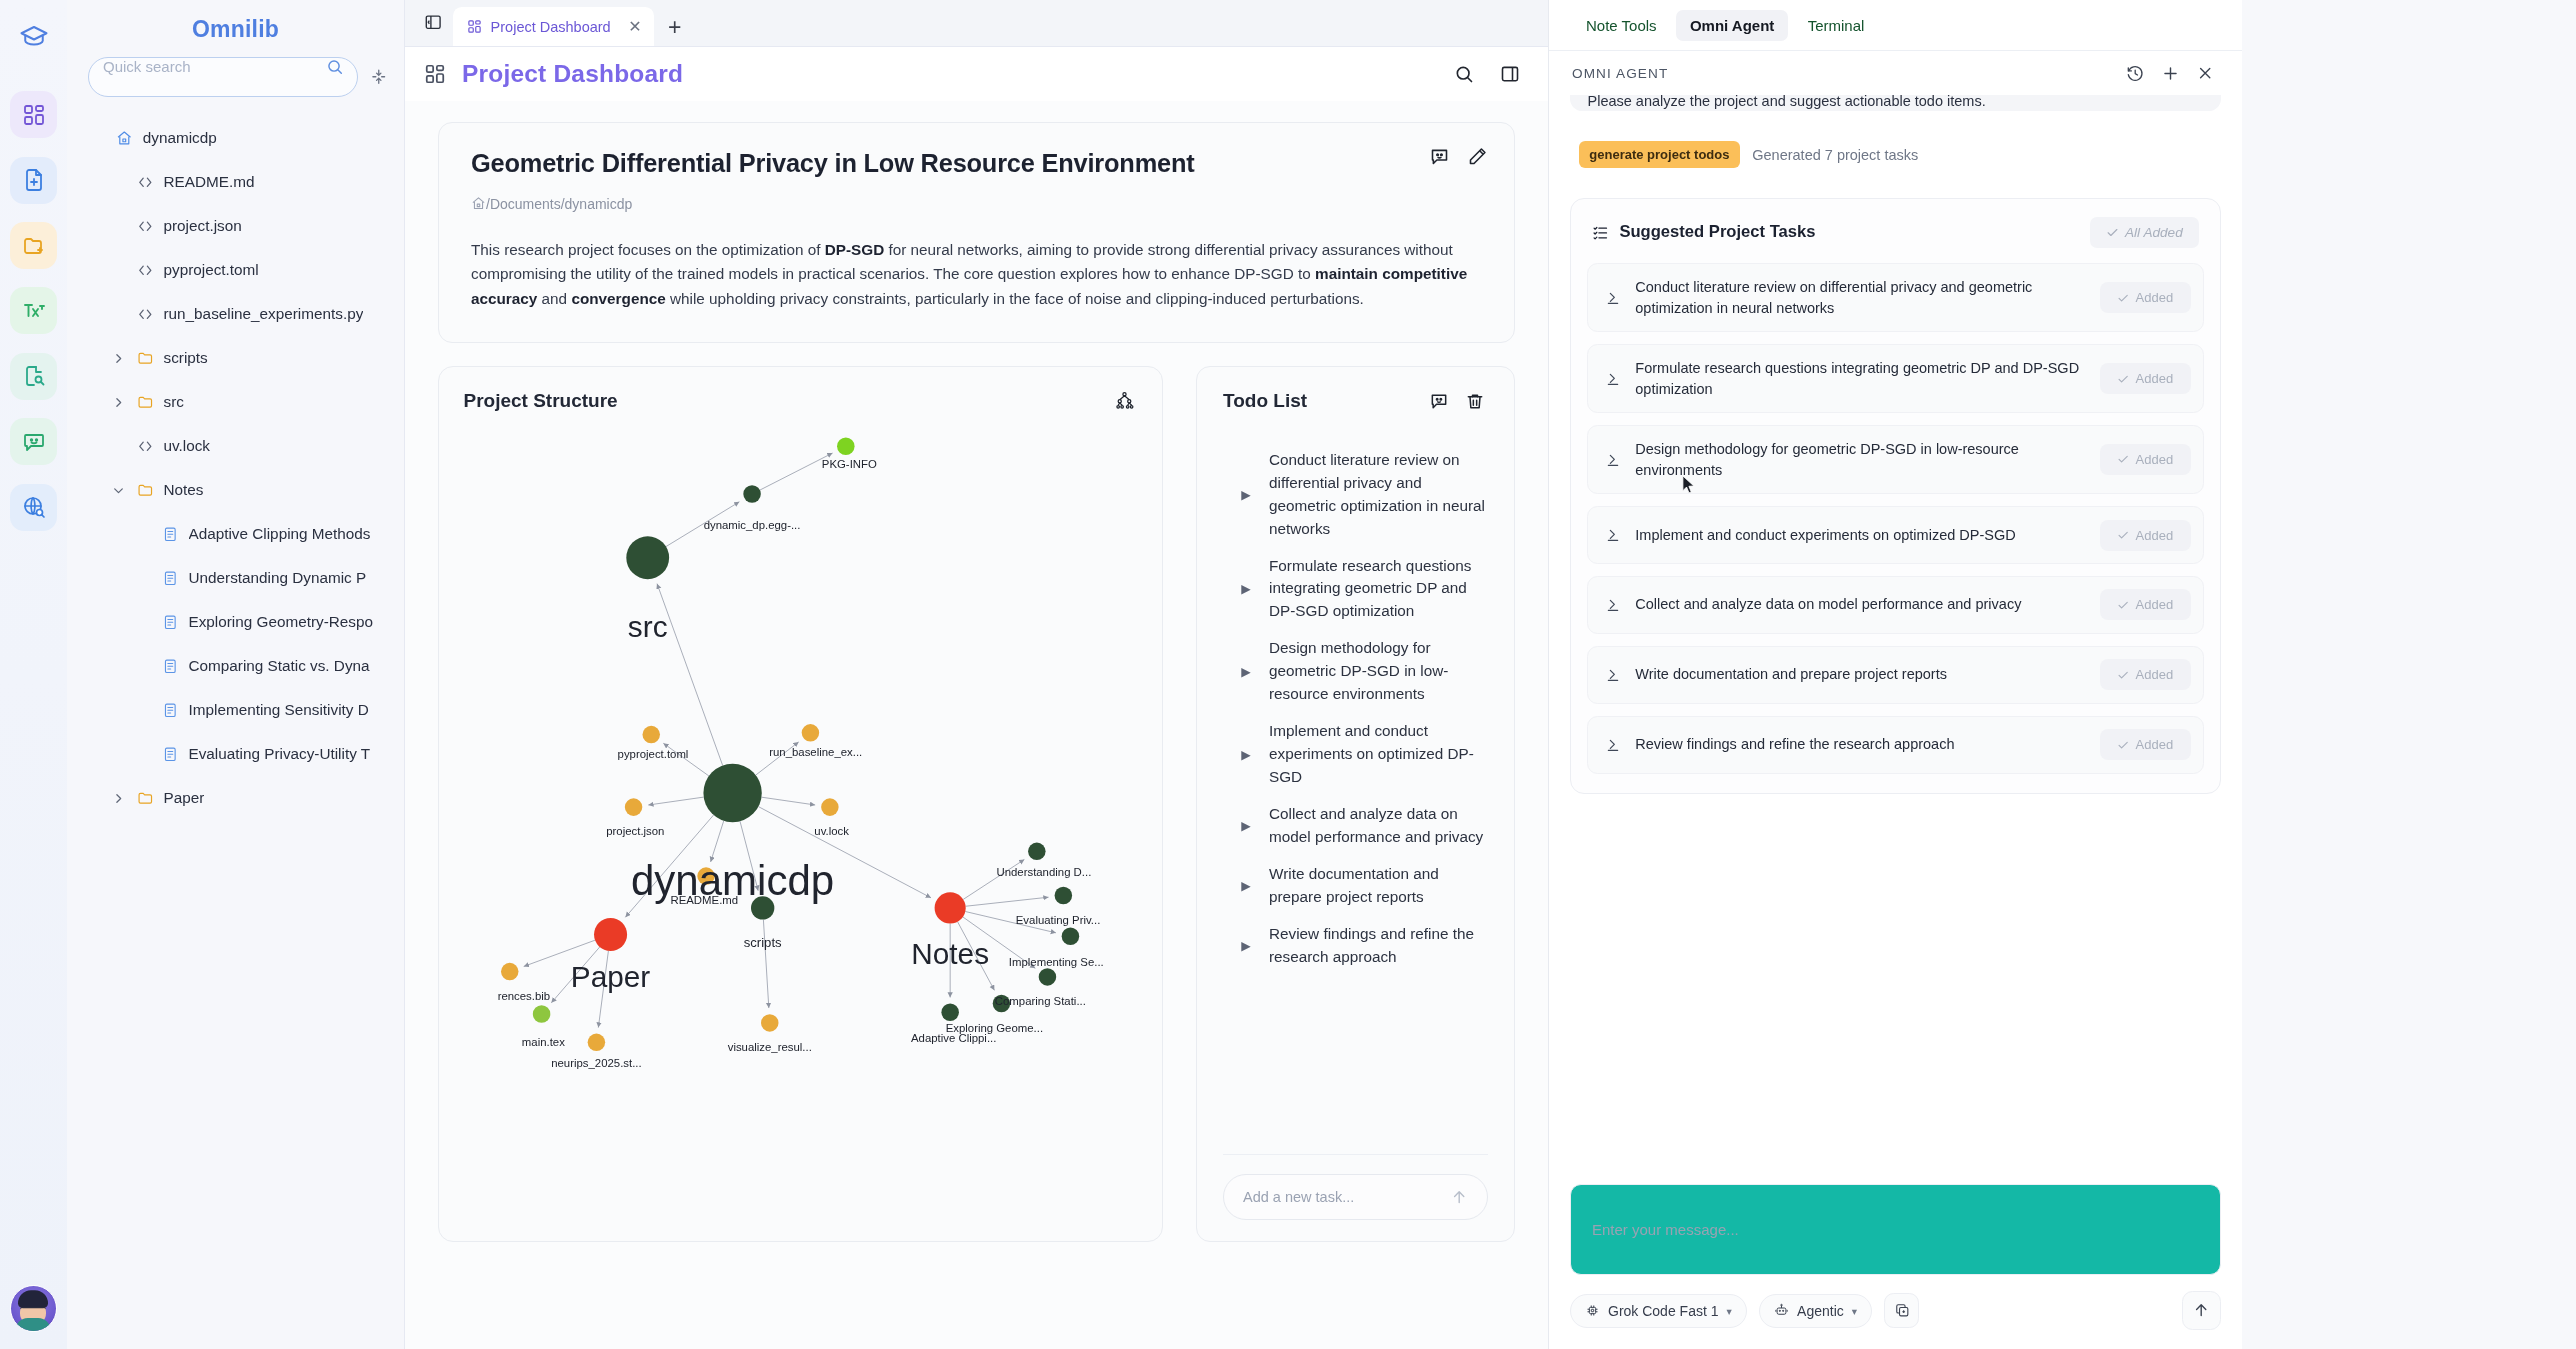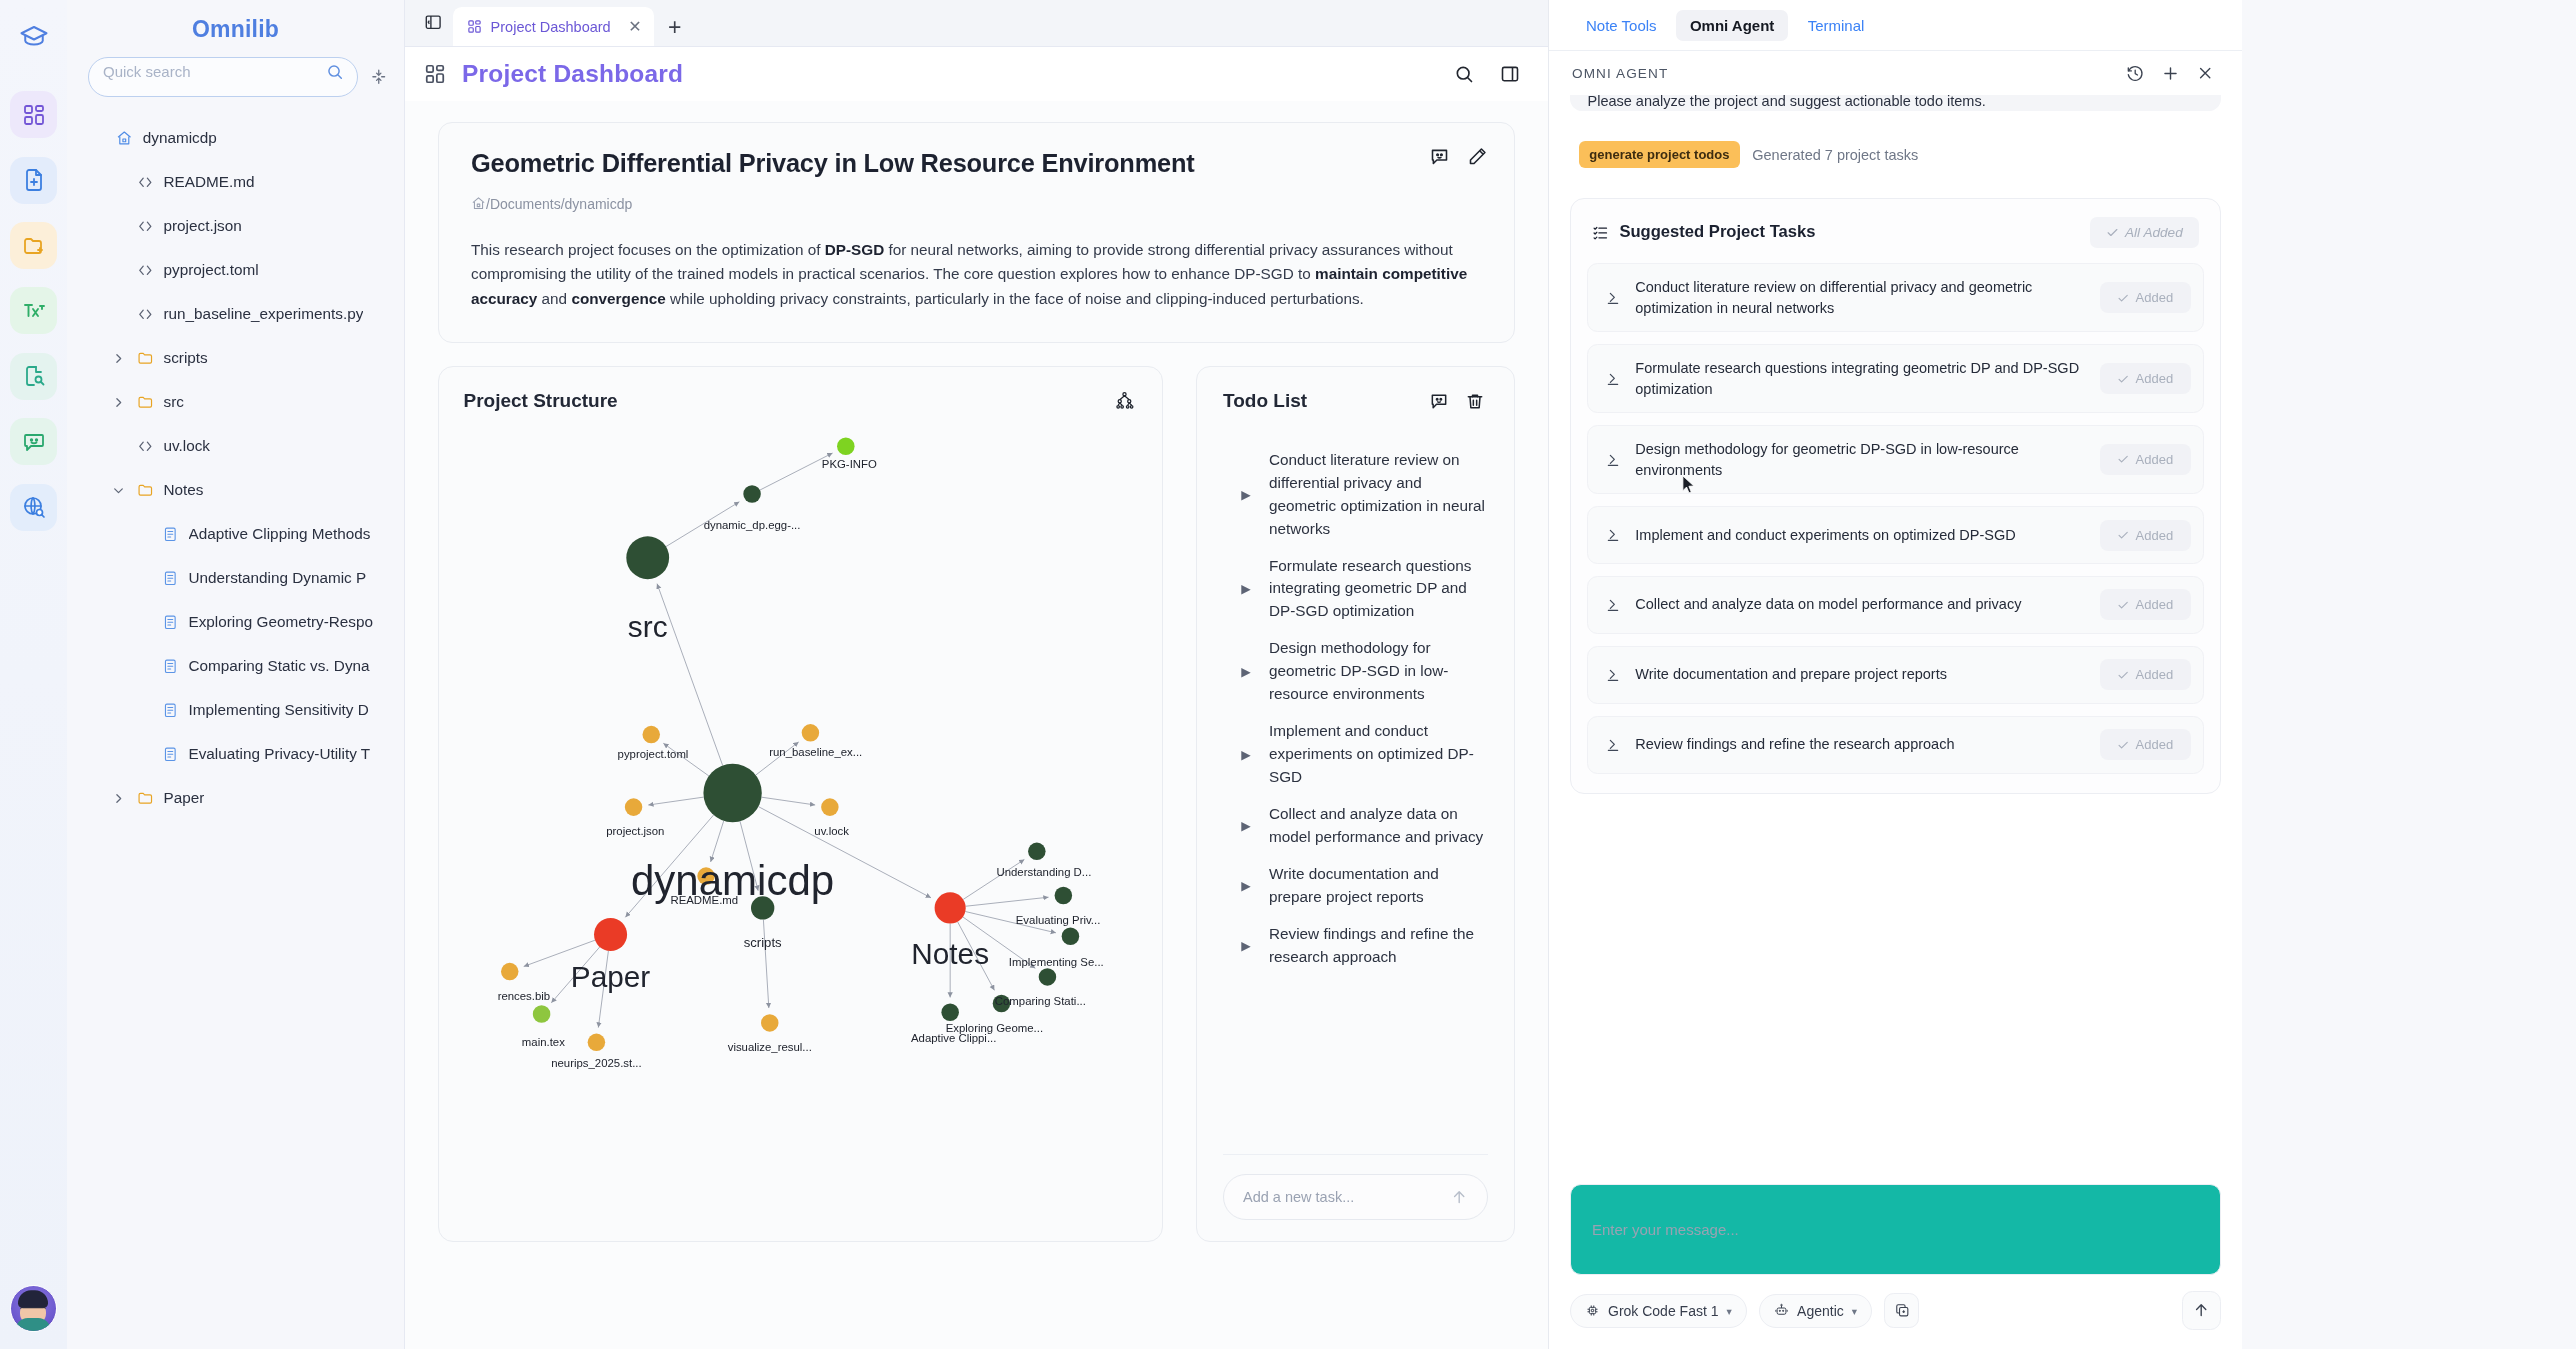--- a/index.html
+++ b/index.html
@@ -56,21 +56,21 @@
     background: #f6f7fb; border-right: 0.9px solid #e6e9f2;
     display: flex; flex-direction: column;
   }
   .sidebar-title {
     text-align:center; font-size: 23px; font-weight: 600;
     color: #4f7fe0; padding: 16px 0 14px 0; letter-spacing: 0.2px;
   }
   .search-row { display:flex; align-items:center; padding: 0 14px 0 21px; gap: 8.8px; }
   .search-box {
     flex: 1; height: 40px; border: 0.9px solid #bcd0ef; border-radius: 21px;
-    background: #fbfcfe; display:flex; align-items:flex-end; padding: 16px 14px;
+    background: #fbfcfe; display:flex; align-items:flex-start; padding: 0 14px;
   }
   .search-box input {
     flex:1; border:none; outline:none; background:transparent;
     font-size: 15px; color:#2c3344; font-family:"Liberation Sans", sans-serif;
   }
   .search-box input::placeholder { color:#a9b3c7; }
   .collapse-all { width: 23px; height:23px; display:flex; align-items:center; justify-content:center; cursor:pointer; }
 
   .tree { margin-top: 19px; padding-left: 10.5px; overflow:hidden; flex:1; }
   .tree-row {
@@ -148,21 +148,21 @@
   .todo-input input::placeholder { color:#9aa2b2; }
 
   
   .agent {
     width: 694px; flex: 0 0 694px; height:100%;
     background:#ffffff; border-left:0.9px solid #e7eaf0;
     display:flex; flex-direction:column;
   }
   .agent-tabs { height:51px; display:flex; align-items:center; gap:5.3px; padding-left: 23px;
     border-bottom:0.9px solid #eceff4; }
-  .atab { font-size: 15px; color:#3b82f6; padding: 7px 14px; border-radius:7px; cursor:pointer;}
+  .atab { font-size: 15px; color:#14532d; padding: 7px 14px; border-radius:7px; cursor:pointer;}
   .atab.active { color:#151922; font-weight:600; background:#f1f2f6;}
   .agent-head { height:44px; display:flex; align-items:center; padding: 0 23px; }
   .agent-head .ah-title { font-size:13.6px; letter-spacing:1.1px; color:#4d5665; }
   .agent-head .spacer { flex:1;}
   .ah-ico { width:28px; height:28px; display:flex;align-items:center;justify-content:center;cursor:pointer;}
 
   .agent-scroll { flex:1; overflow:hidden; padding: 0 21px; position:relative;}
   .user-msg {
     background:#f4f5f8; border-radius:12.3px; padding: 12.3px 17.5px; color:#2b3140;
     font-size:14.5px; margin-top:-14px; overflow:hidden; height:30px;

